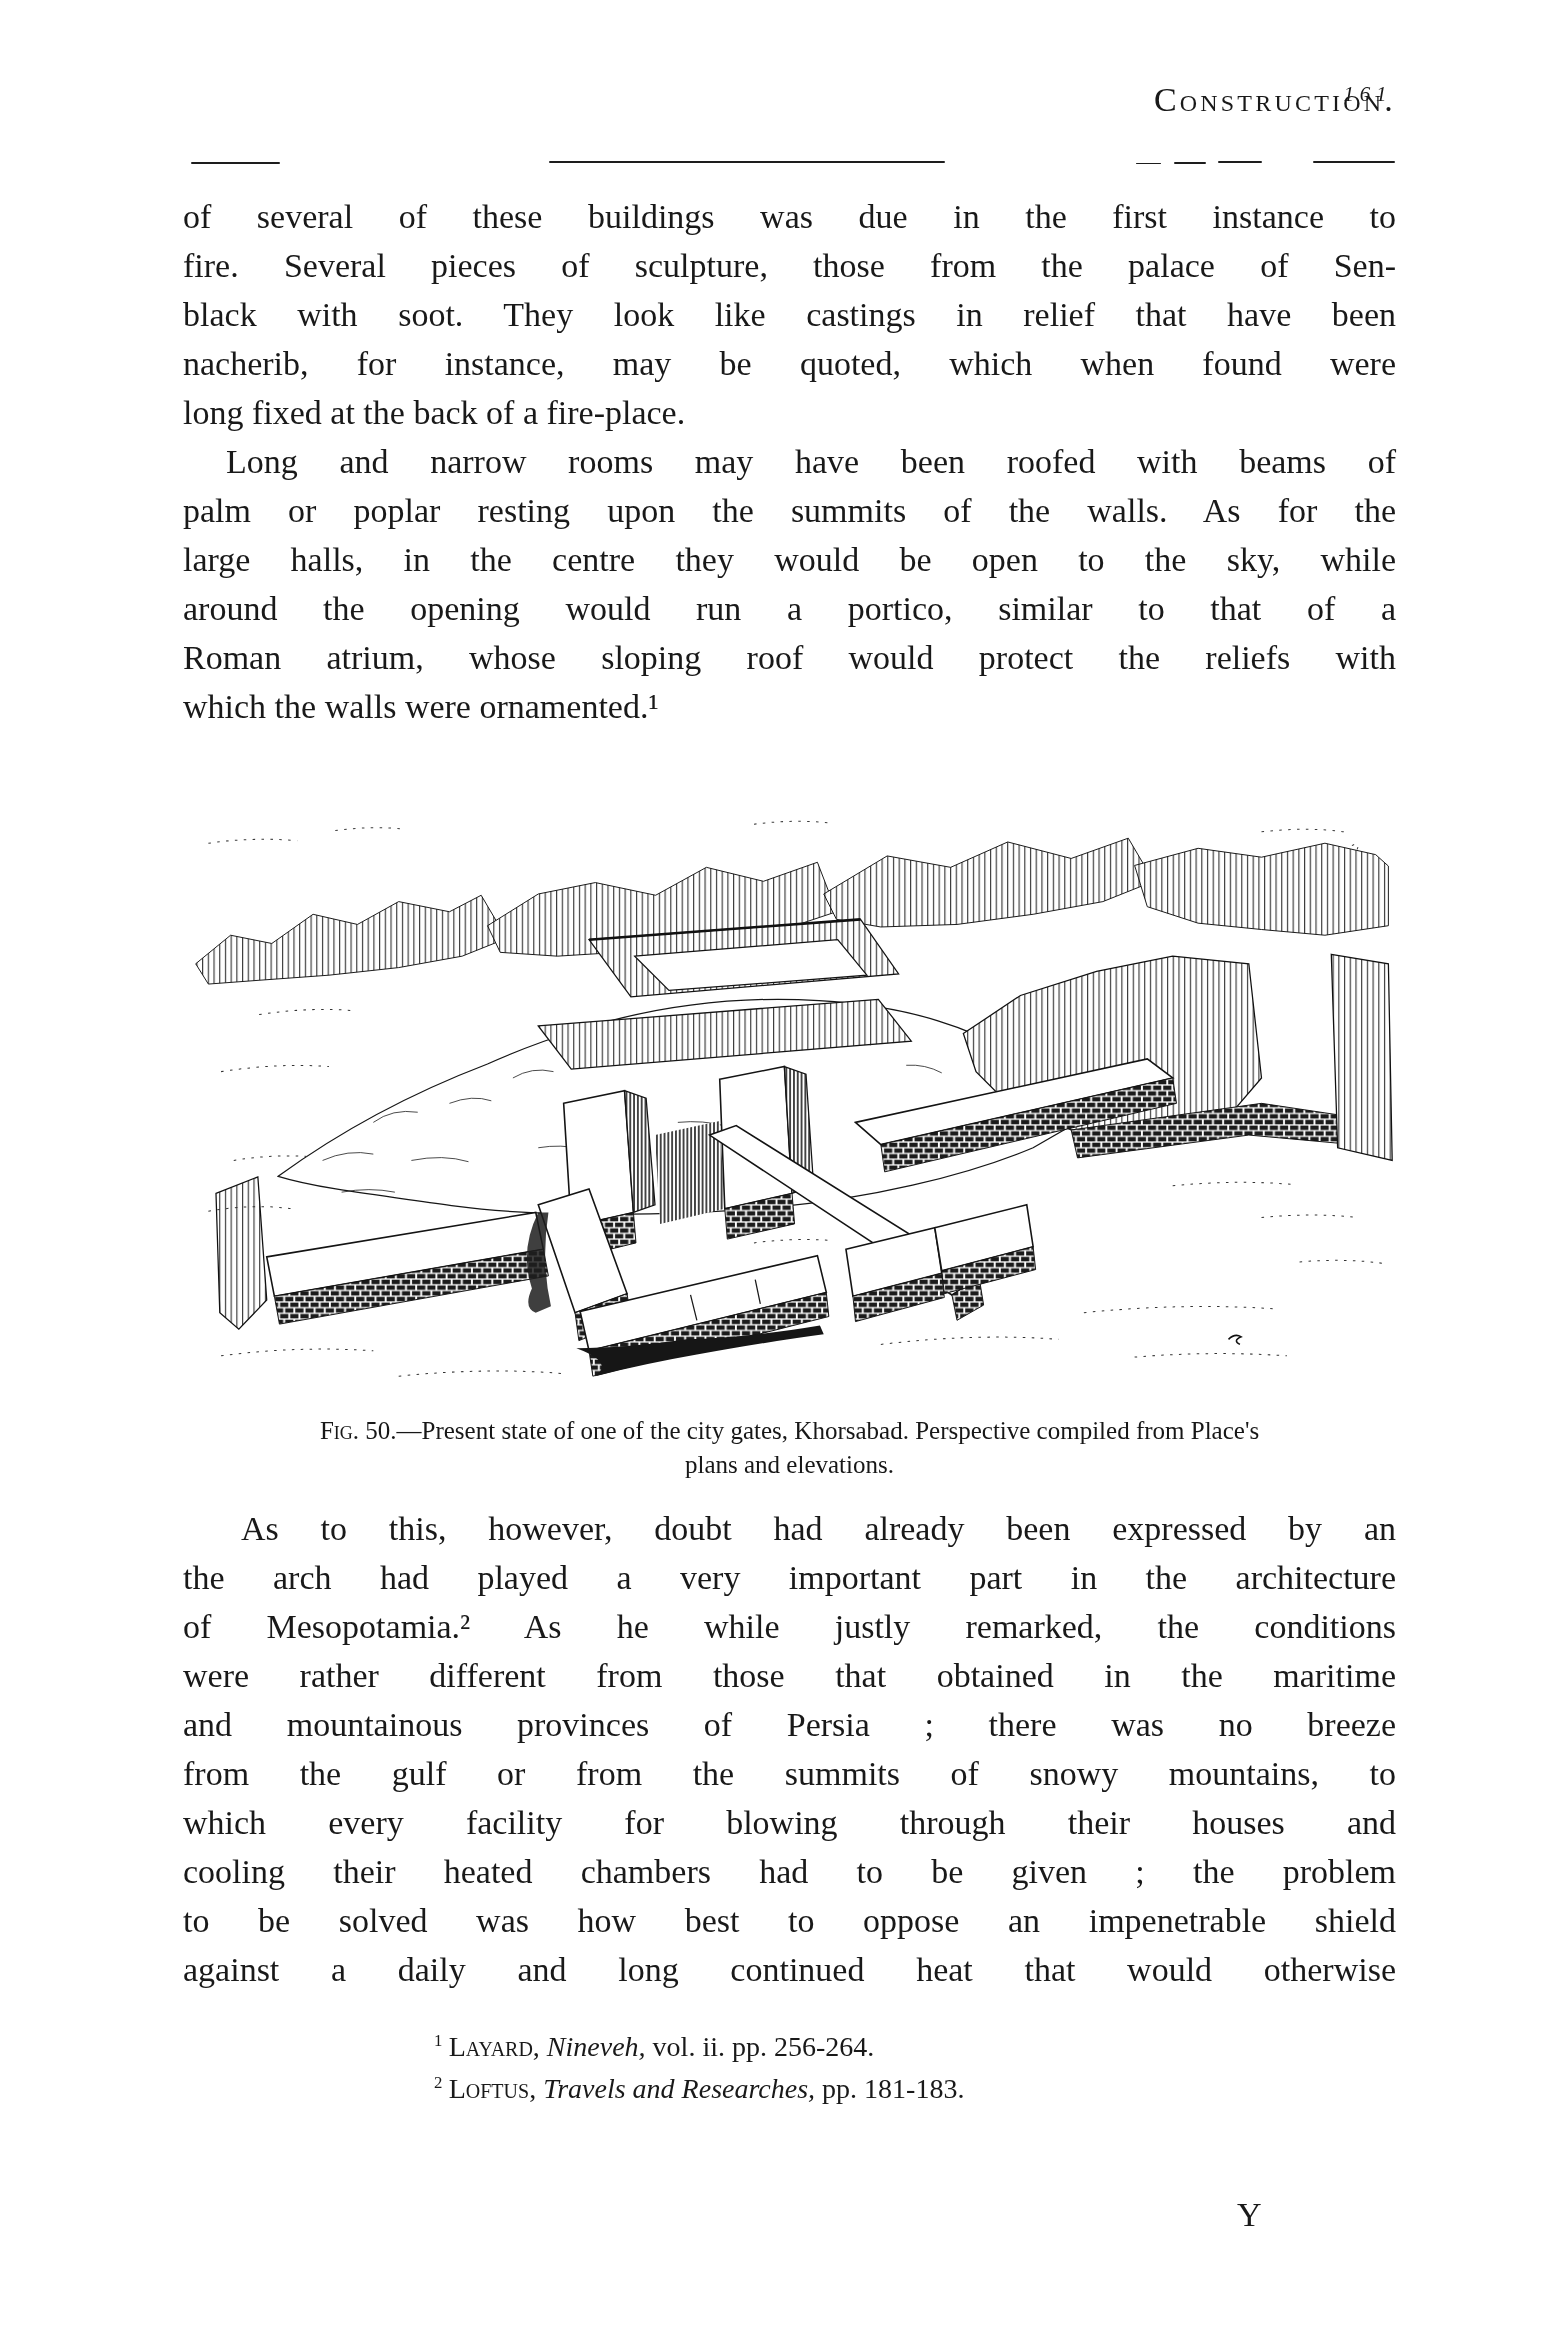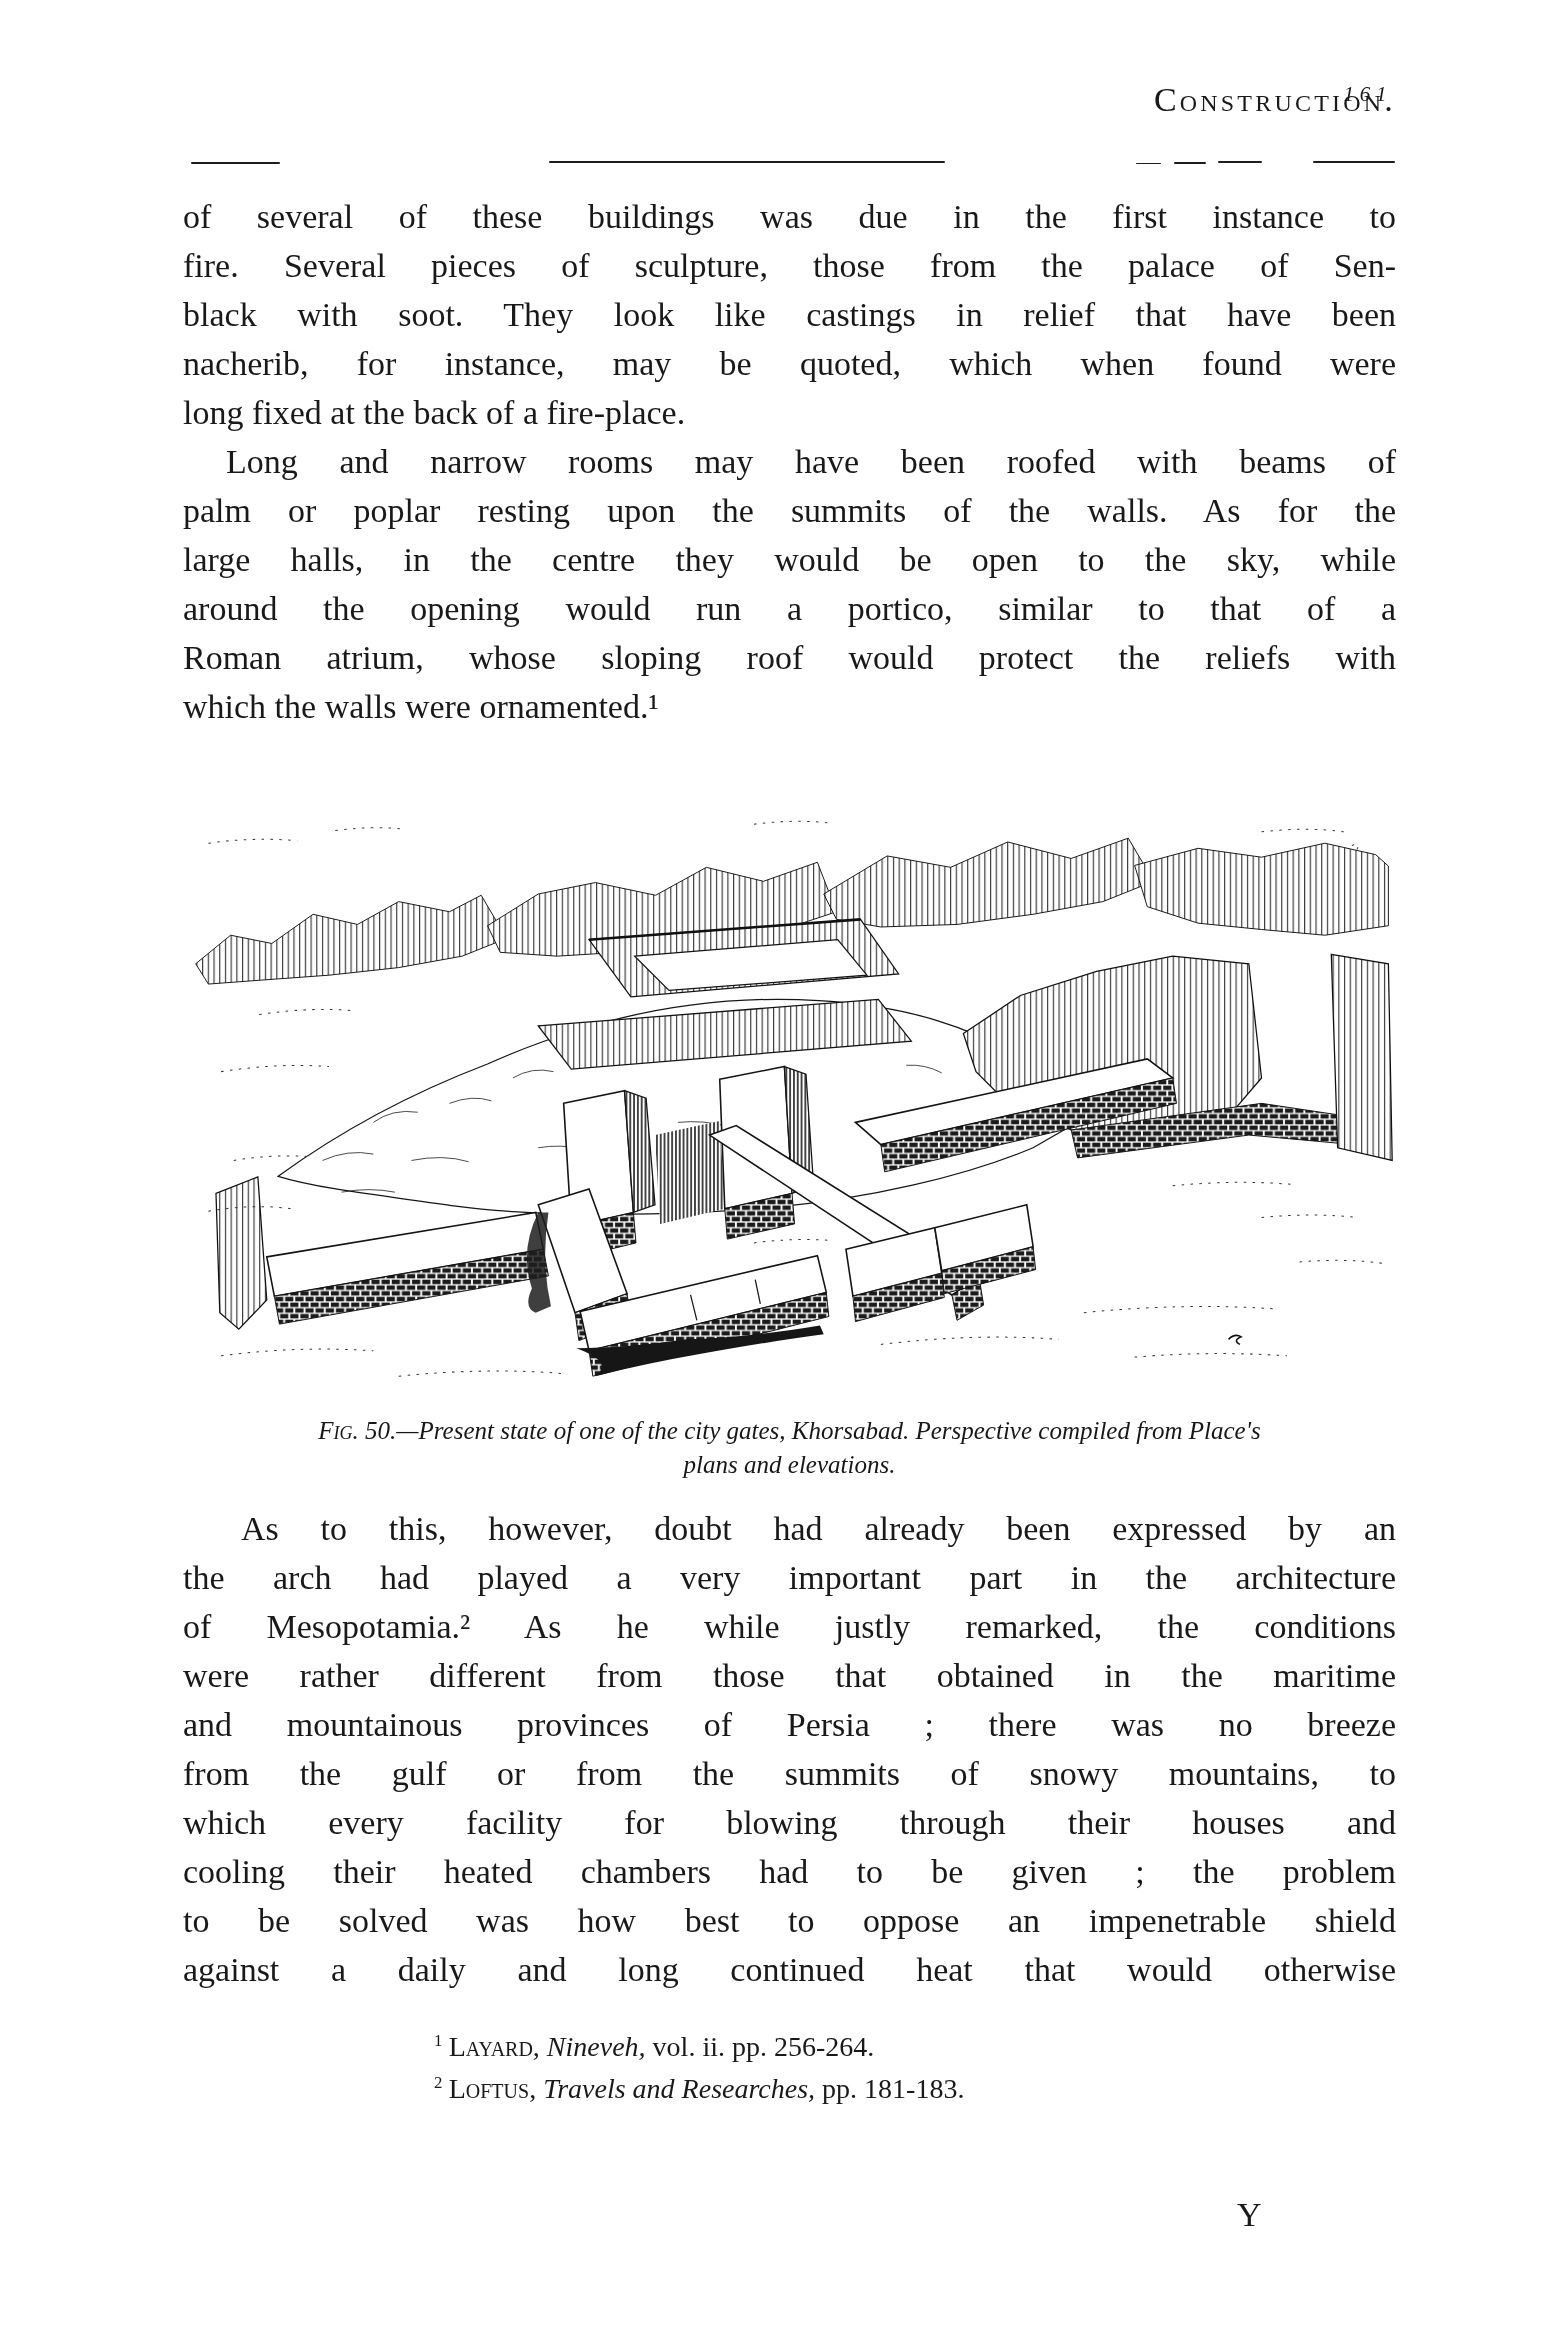--- a/index.html
+++ b/index.html
@@ -31,21 +31,21 @@
     font-size:34px;line-height:49px;
   }
   .bodyline{text-align:justify;text-align-last:justify;white-space:nowrap;}
   .endshort .bodyline:last-child{text-align-last:left;white-space:normal;}
   .indent .bodyline:first-child{text-indent:43px;}
   .indent3 .bodyline:first-child{text-indent:58px;}
   
   figure{margin:74px 0 0 0;padding:0;}
   .engraving{display:block;}
   figcaption{
-    margin-top:25px;text-align:center;font-size:25px;line-height:34px;color:#171717;font-style:italic;
+    margin-top:25px;text-align:center;font-size:25px;line-height:34px;color:#171717;
   }
   .sc{font-variant:small-caps;}
   .it{font-style:italic;}
   
   .p3{margin-top:22px;}
   
   .footnotes{margin-top:32px;padding-left:251px;font-size:28px;line-height:42px;}
   .fnline sup{font-size:60%;vertical-align:super;line-height:0;margin-right:6.3px;}
   
   .signature{position:absolute;left:1237px;top:2196px;font-size:34px;}

